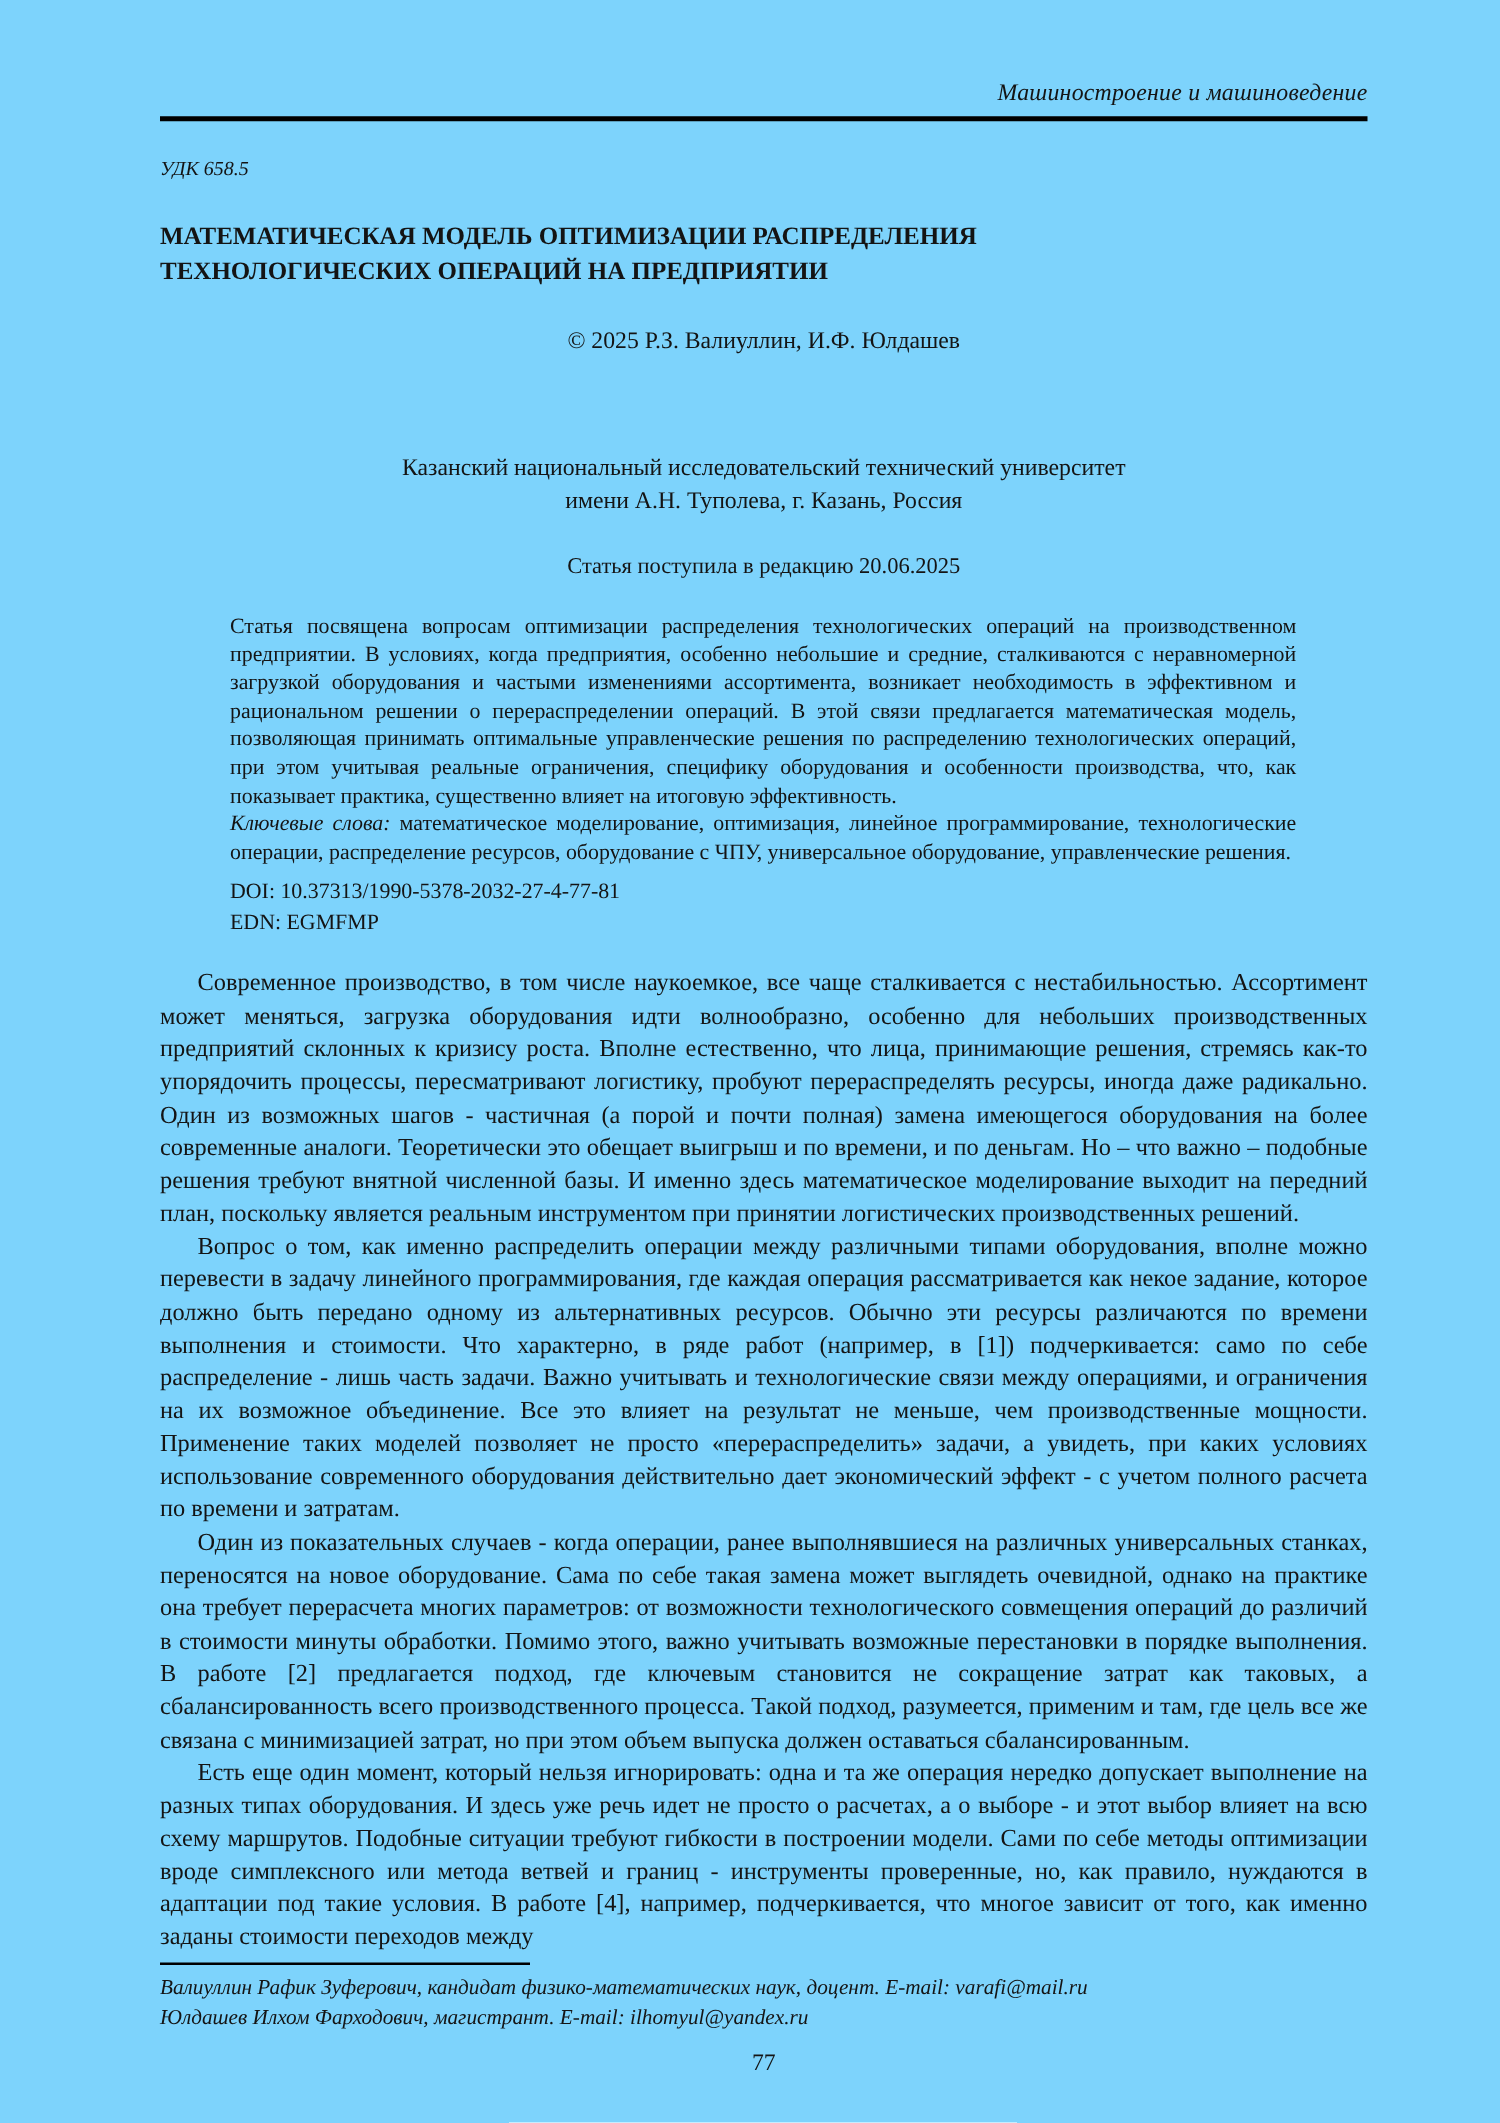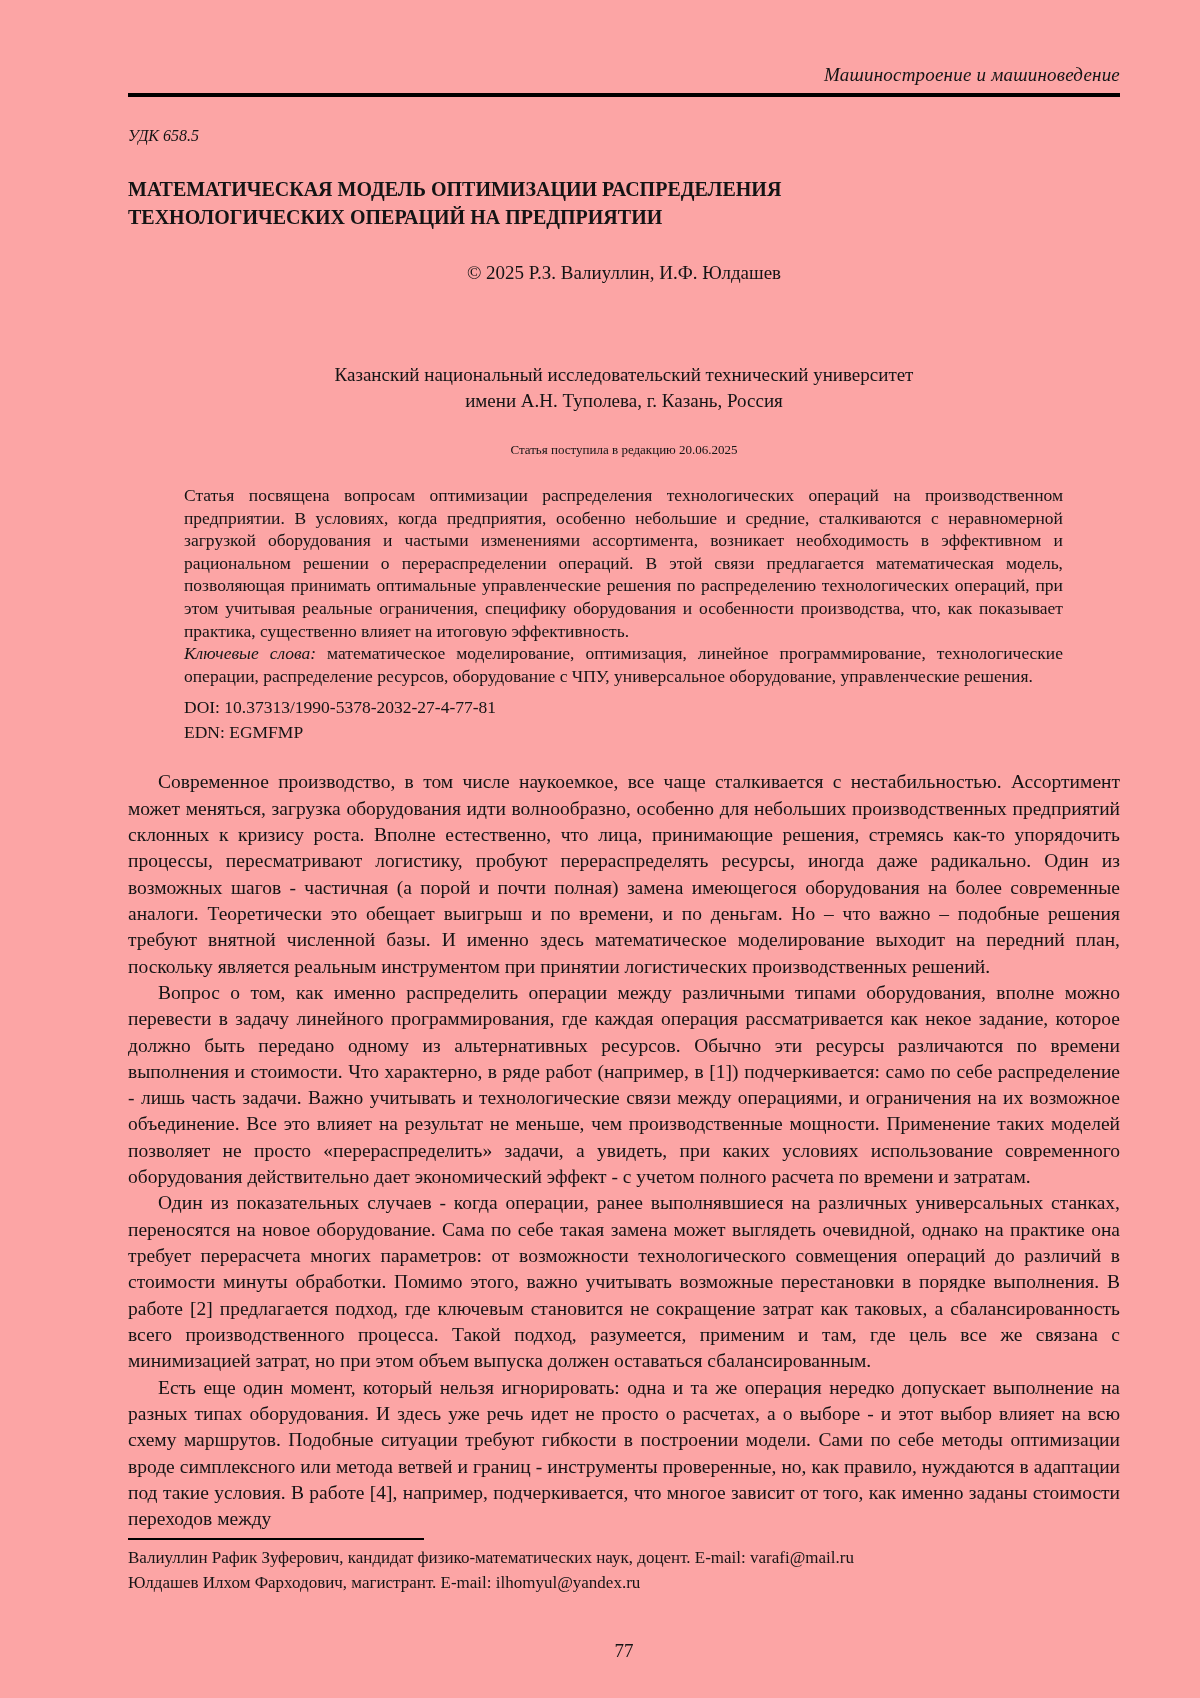--- a/index.html
+++ b/index.html
@@ -2,24 +2,24 @@
 <html><head>
 <meta charset="utf-8">
 <style>
   * { margin: 0; padding: 0; box-sizing: border-box; }
   html, body { background: #ffffff; }
   .page {
     position: relative;
     width: 1200px;
     height: 1698px;
     margin: 0 auto;
-    background: #fca5a5;
+    background: #7dd3fc;
     color: #141414;
     font-family: "Liberation Serif", "DejaVu Serif", serif;
-    padding: 64px 80px 36px 128px;
+    padding: 64px 106px 36px 128px;
     display: flex;
     flex-direction: column;
     overflow: hidden;
   }
   .running-head {
     text-align: right;
     font-style: italic;
     font-size: 19px;
     letter-spacing: 0.2px;
     padding-bottom: 7px;
@@ -48,21 +48,21 @@
   }
   .affiliation {
     text-align: center;
     font-size: 19px;
     line-height: 1.38;
     margin-bottom: 28px;
     margin-top: 48px;
   }
   .received {
     text-align: center;
-    font-size: 13px;
+    font-size: 18px;
     margin-bottom: 26px;
   }
   .abstract-block {
     margin: 0 57px 0 56px;
     font-size: 17.5px;
     line-height: 1.29;
     text-align: justify;
   }
   .abstract-block .keywords { text-align: justify; font-family: Liberation Serif, serif; }
   .abstract-block .meta-line {
@@ -79,20 +79,21 @@
   .body-text p {
     text-indent: 30px;
   }
   .footnote-rule {
     border: none;
     border-top: 2px solid #000;
     width: 296px;
     margin: 6px 0 6px 0;
   }
   .footnote {
+    font-style: italic;
     font-size: 17px;
     line-height: 1.45;
   }
   .page-number {
     margin-top: auto;
     text-align: center;
     font-size: 19px;
   }
 </style>
 </head>

